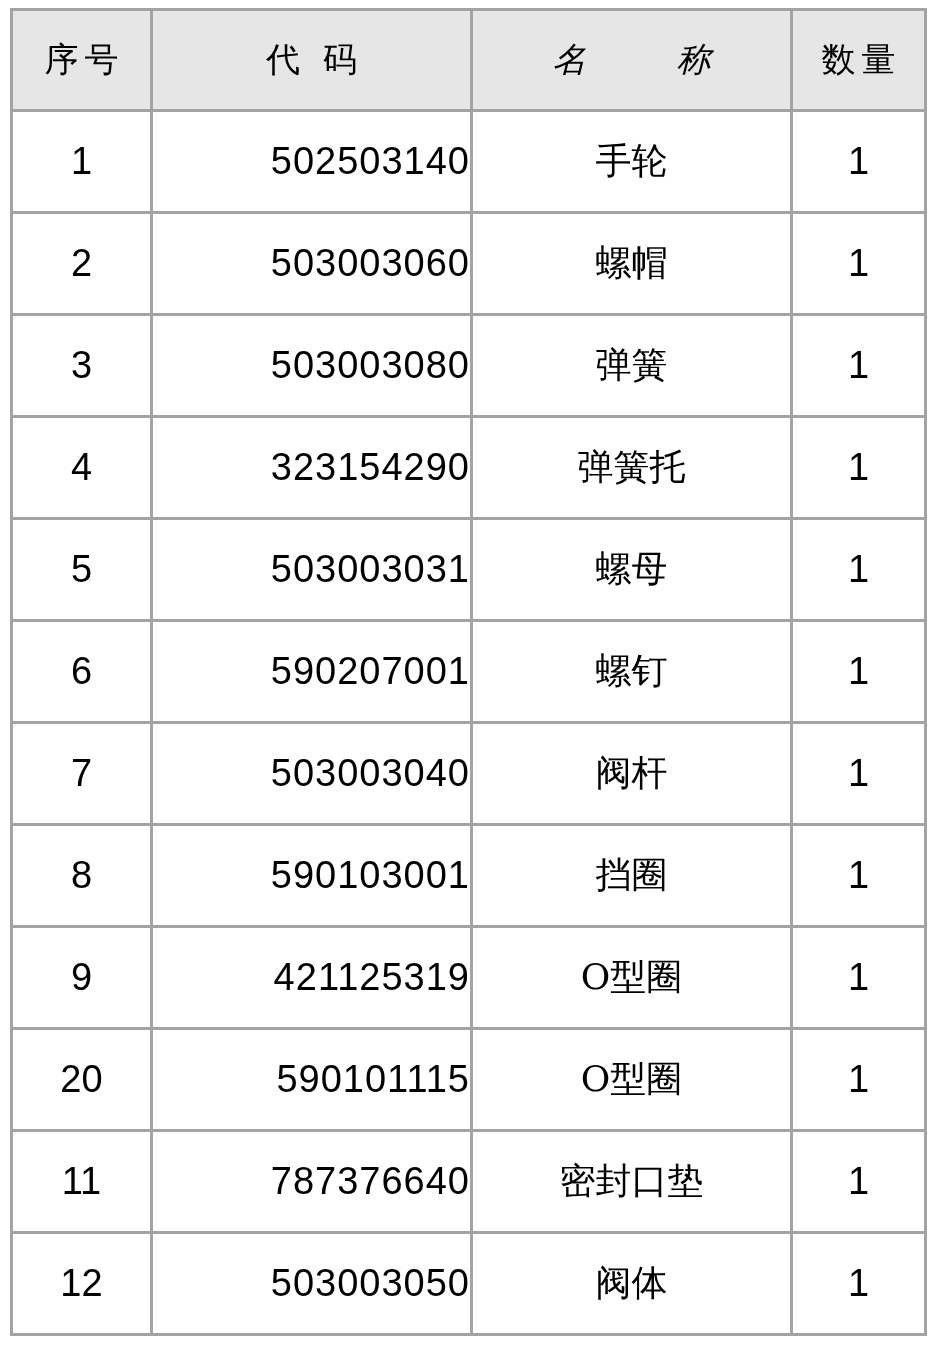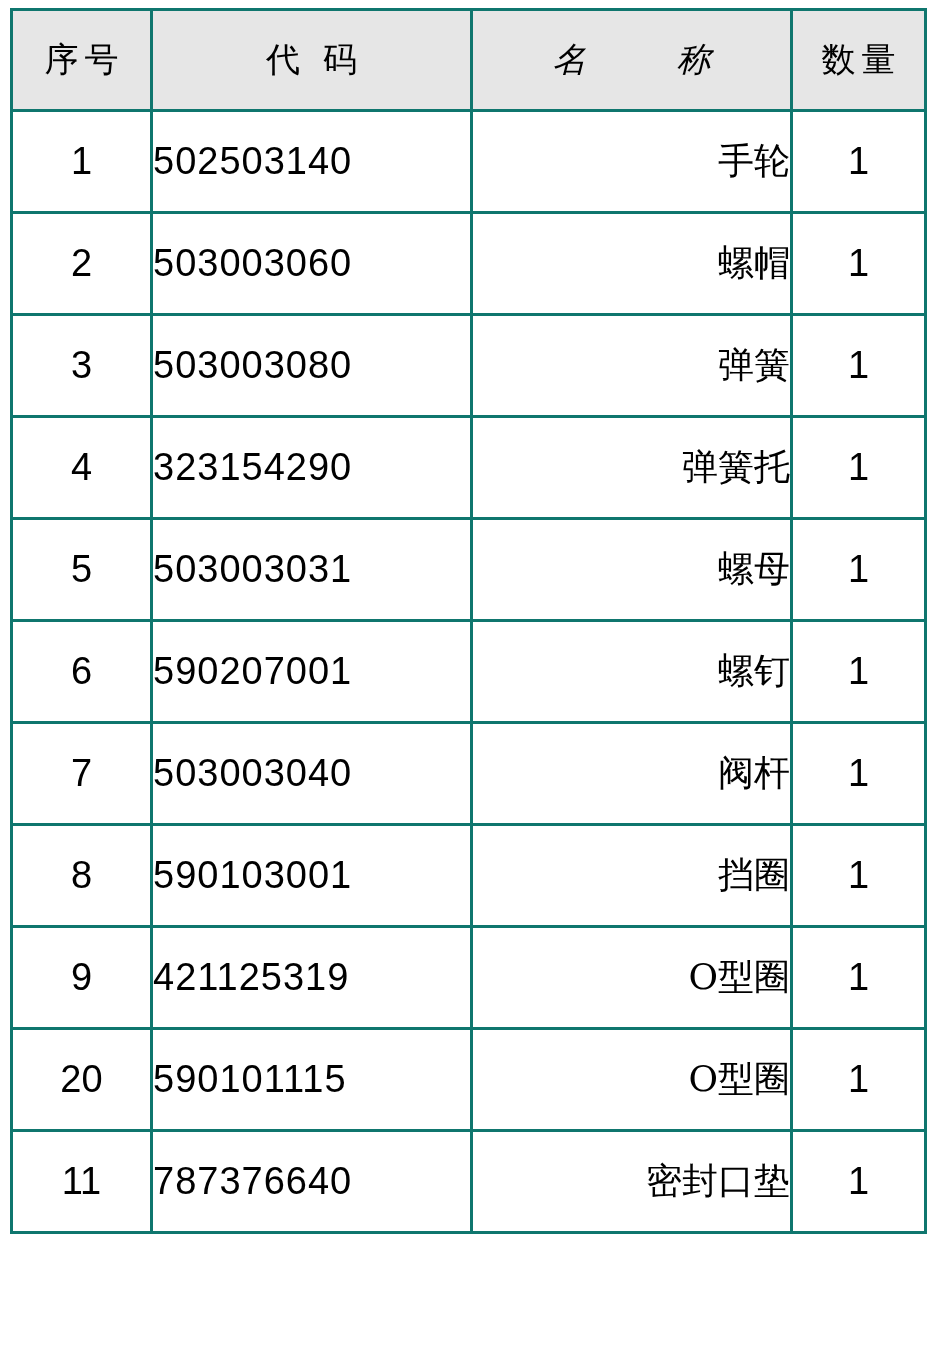--- a/index.html
+++ b/index.html
@@ -24,21 +24,21 @@
     width: 914px;
     table-layout: fixed;
   }
   table.parts-table col.c-index { width: 140px; }
   table.parts-table col.c-code  { width: 320px; }
   table.parts-table col.c-name  { width: 320px; }
   table.parts-table col.c-qty   { width: 134px; }
 
   table.parts-table th,
   table.parts-table td {
-    border: 3px solid #0f766e;
+    border: 3px solid #a3a3a3;
     padding: 0;
     vertical-align: middle;
   }
   thead th {
     background: #e6e6e6;
     height: 98px;
     font-weight: normal;
     font-size: 34px;
     font-family: "DejaVu Serif", serif;
     text-align: center;
@@ -53,26 +53,26 @@
   tbody td {
     height: 99px;
     font-size: 38px;
   }
   td.cell-index,
   td.cell-qty {
     text-align: center;
     font-family: "Liberation Sans", sans-serif;
   }
   td.cell-code {
-    text-align: left;
+    text-align: right;
     font-family: "Liberation Sans", sans-serif;
     letter-spacing: 1px;
   }
   td.cell-name {
-    text-align: right;
+    text-align: center;
     padding-left: 14px;
     font-family: "DejaVu Serif", serif;
     font-size: 36px;
   }
 </style>
 </head>
 <body>
 
 <div class="sheet">
   <table class="parts-table">
@@ -150,15 +150,21 @@
         <td class="cell-code">590101115</td>
         <td class="cell-name">O型圈</td>
         <td class="cell-qty">1</td>
       </tr>
       <tr>
         <td class="cell-index">11</td>
         <td class="cell-code">787376640</td>
         <td class="cell-name">密封口垫</td>
         <td class="cell-qty">1</td>
       </tr>
+      <tr>
+        <td class="cell-index">12</td>
+        <td class="cell-code">503003050</td>
+        <td class="cell-name">阀体</td>
+        <td class="cell-qty">1</td>
+      </tr>
     </tbody>
   </table>
 </div>
 
 </body></html>

